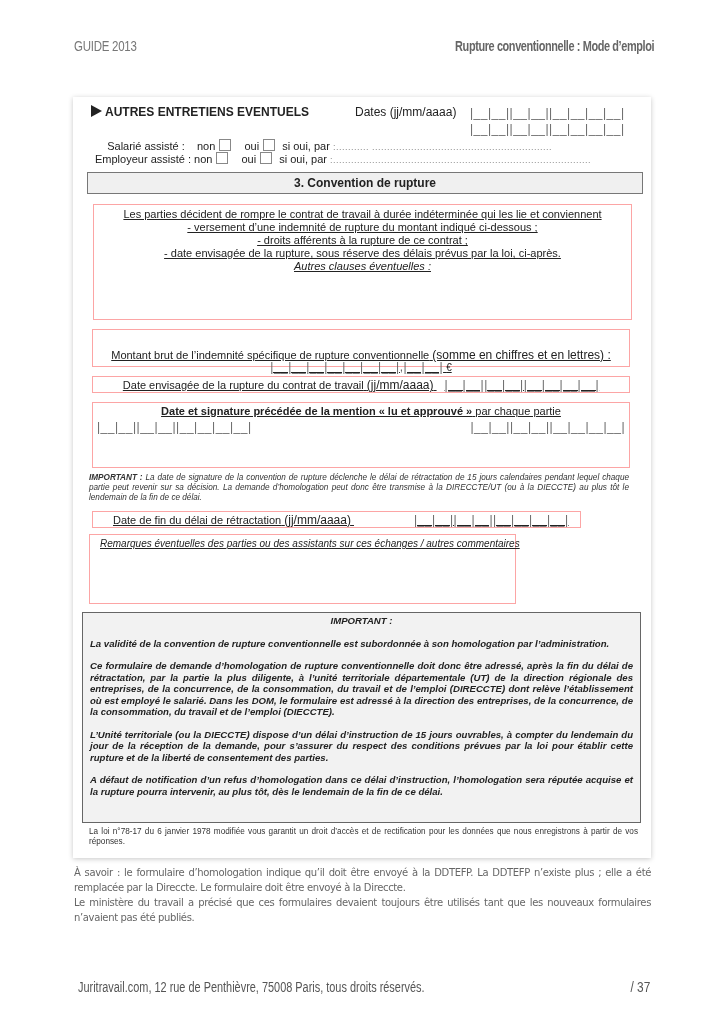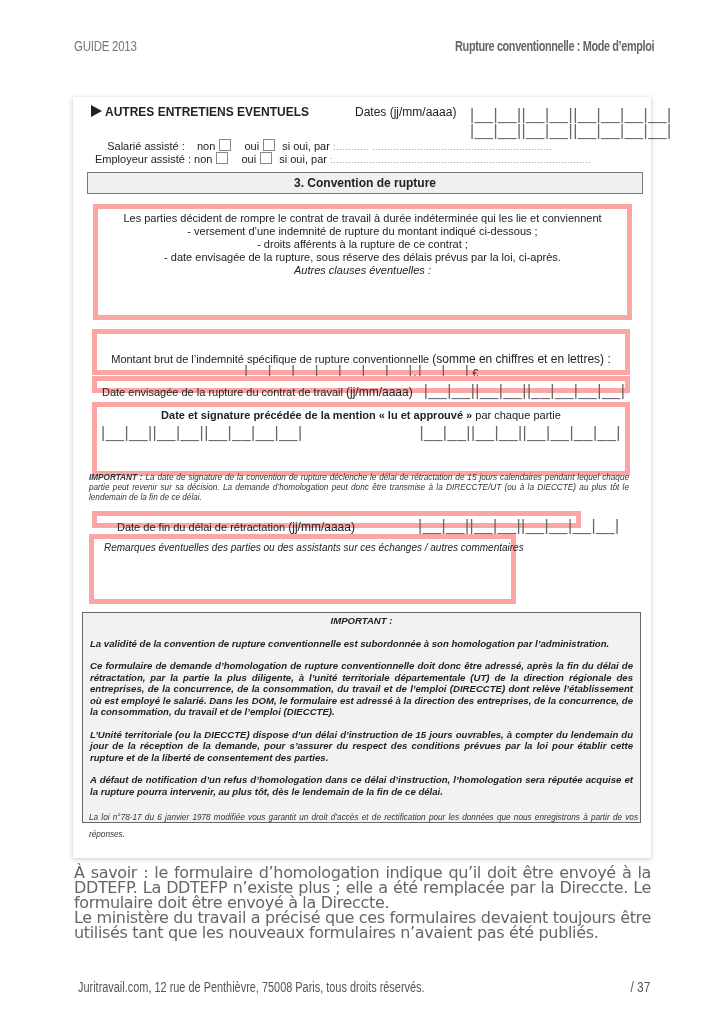--- a/index.html
+++ b/index.html
@@ -6,49 +6,49 @@
     body { width:724px; height:1024px; position:relative; overflow:hidden; font-family:"Liberation Sans", sans-serif; color:#222; }
 
     .page-header-left { position:absolute; left:74px; top:38px; font-family:"Liberation Sans Narrow","Liberation Sans", sans-serif; font-size:14px; color:#777; letter-spacing:-0.3px; transform:scaleX(0.82); transform-origin:left top; }
     .page-header-right { position:absolute; right:70px; top:38px; font-family:"Liberation Sans", sans-serif; font-weight:bold; font-size:14px; color:#666; letter-spacing:-0.5px; transform:scaleX(0.78); transform-origin:right top; white-space:nowrap; }
 
     .form-sheet { position:absolute; left:73px; top:97px; width:578px; height:761px; background:#fff; box-shadow:0 1px 5px rgba(0,0,0,0.22); }
 
     .abs { position:absolute; }
     .t { font-family:"Liberation Sans", sans-serif; color:#222; white-space:nowrap;text-align:center; }
 
-    .date-cells { font-family:"Liberation Sans", sans-serif; color:#666; font-size:16px; letter-spacing:0.5px; white-space:nowrap; }
+    .date-cells { font-family:"Liberation Sans", sans-serif; color:#666; font-size:12px; letter-spacing:0.5px; white-space:nowrap; }
 
     .autres-title { left:18px; top:8px; font-size:12px; font-weight:bold; color:#222; }
     .autres-arrow { display:inline-block; width:0; height:0; border-top:6px solid transparent; border-bottom:6px solid transparent; border-left:11px solid #222; margin-right:3px; vertical-align:-1px; }
     .dates-label { left:282px; top:8px; font-size:12px; }
     .small { font-size:12px; }
 
     .checkbox { display:inline-block; width:10px; height:10px; border:1px solid #888; vertical-align:-1px; margin:0 4px 0 4px; }
     .dots { color:#888; letter-spacing:0.5px; font-size:9px; }
 
-    .box { position:absolute; border:5px solid #fca5a5; background:#fff; box-sizing:border-box; }
+    .box { position:absolute; border:1px solid #fca5a5; background:#fff; box-sizing:border-box;text-decoration:underline; }
     .section-header { position:absolute; left:14px; top:75px; width:556px; height:22px; border:1px solid #777; background:#f0f0f0; box-sizing:border-box; font-weight:bold; font-size:12px; padding:3px 7px; }
 
     .conv-box { left:20px; top:107px; width:539px; height:116px; padding:3px 7px; font-size:11px; line-height:13px; }
     .conv-box .line { white-space:nowrap; }
 
     .montant-box { left:19px; top:232px; width:538px; height:38px; padding:18px 5px; font-size:11px; }
     .rupture-box { left:19px; top:279px; width:538px; height:17px; padding:1px 5px; font-size:11px; }
-    .sign-box { left:19px; top:305px; width:538px; height:74px; padding:2px 16px; font-size:11px; }
+    .sign-box { left:19px; top:305px; width:538px; height:66px; padding:2px 16px; font-size:11px; }
     .important-note { left:16px; top:376px; width:540px; font-size:8.2px; font-style:italic; line-height:10px; color:#333; text-align:justify; }
     .fin-box { left:19px; top:414px; width:489px; height:17px; padding:1px 20px; font-size:11px; }
     .remarques-box { left:16px; top:437px; width:427px; height:70px; padding:3px 10px; font-size:10px; font-style:italic; }
 
     .imp-box { position:absolute; left:9px; top:515px; width:559px; height:211px; background:#f2f2f2; border:1px solid #666; box-sizing:border-box; padding:2px 7px; font-size:9.6px; font-weight:bold; font-style:italic; line-height:11.5px; text-align:justify; color:#222; }
     .imp-box .imp-title { text-align:center; margin-bottom:11px; }
     .imp-box p { margin:0 0 11px 0; }
-    .loi-note { left:16px; top:712px; width:549px; font-size:8.2px; font-style:italic; line-height:17px; color:#333; text-align:justify; }
+    .loi-note { left:16px; top:730px; width:549px; font-size:8.2px; line-height:10px; color:#333; text-align:justify; }
 
-    .savoir { position:absolute; left:74px; top:865px; width:577px; font-family:"DejaVu Sans", sans-serif; font-size:16px; color:#666; line-height:15px; letter-spacing:-0.35px; text-align:justify; }
+    .savoir { position:absolute; left:74px; top:865px; width:577px; font-family:"DejaVu Sans", sans-serif; font-size:10px; color:#666; line-height:15px; letter-spacing:-0.35px; text-align:justify; }
     .savoir p { margin:0; }
 
     .footer-left { position:absolute; left:78px; top:979px; font-family:"Liberation Sans", sans-serif; font-size:14px; color:#555; transform:scaleX(0.78); transform-origin:left top; white-space:nowrap; }
     .footer-right { position:absolute; right:74px; top:979px; font-family:"Liberation Sans", sans-serif; font-size:14px; color:#555; transform:scaleX(0.85); transform-origin:right top; }
   </style>
 </head>
 <body>
 
 <div class="page-header-left">GUIDE 2013</div>
 <div class="page-header-right">Rupture conventionnelle : Mode d’emploi</div>

